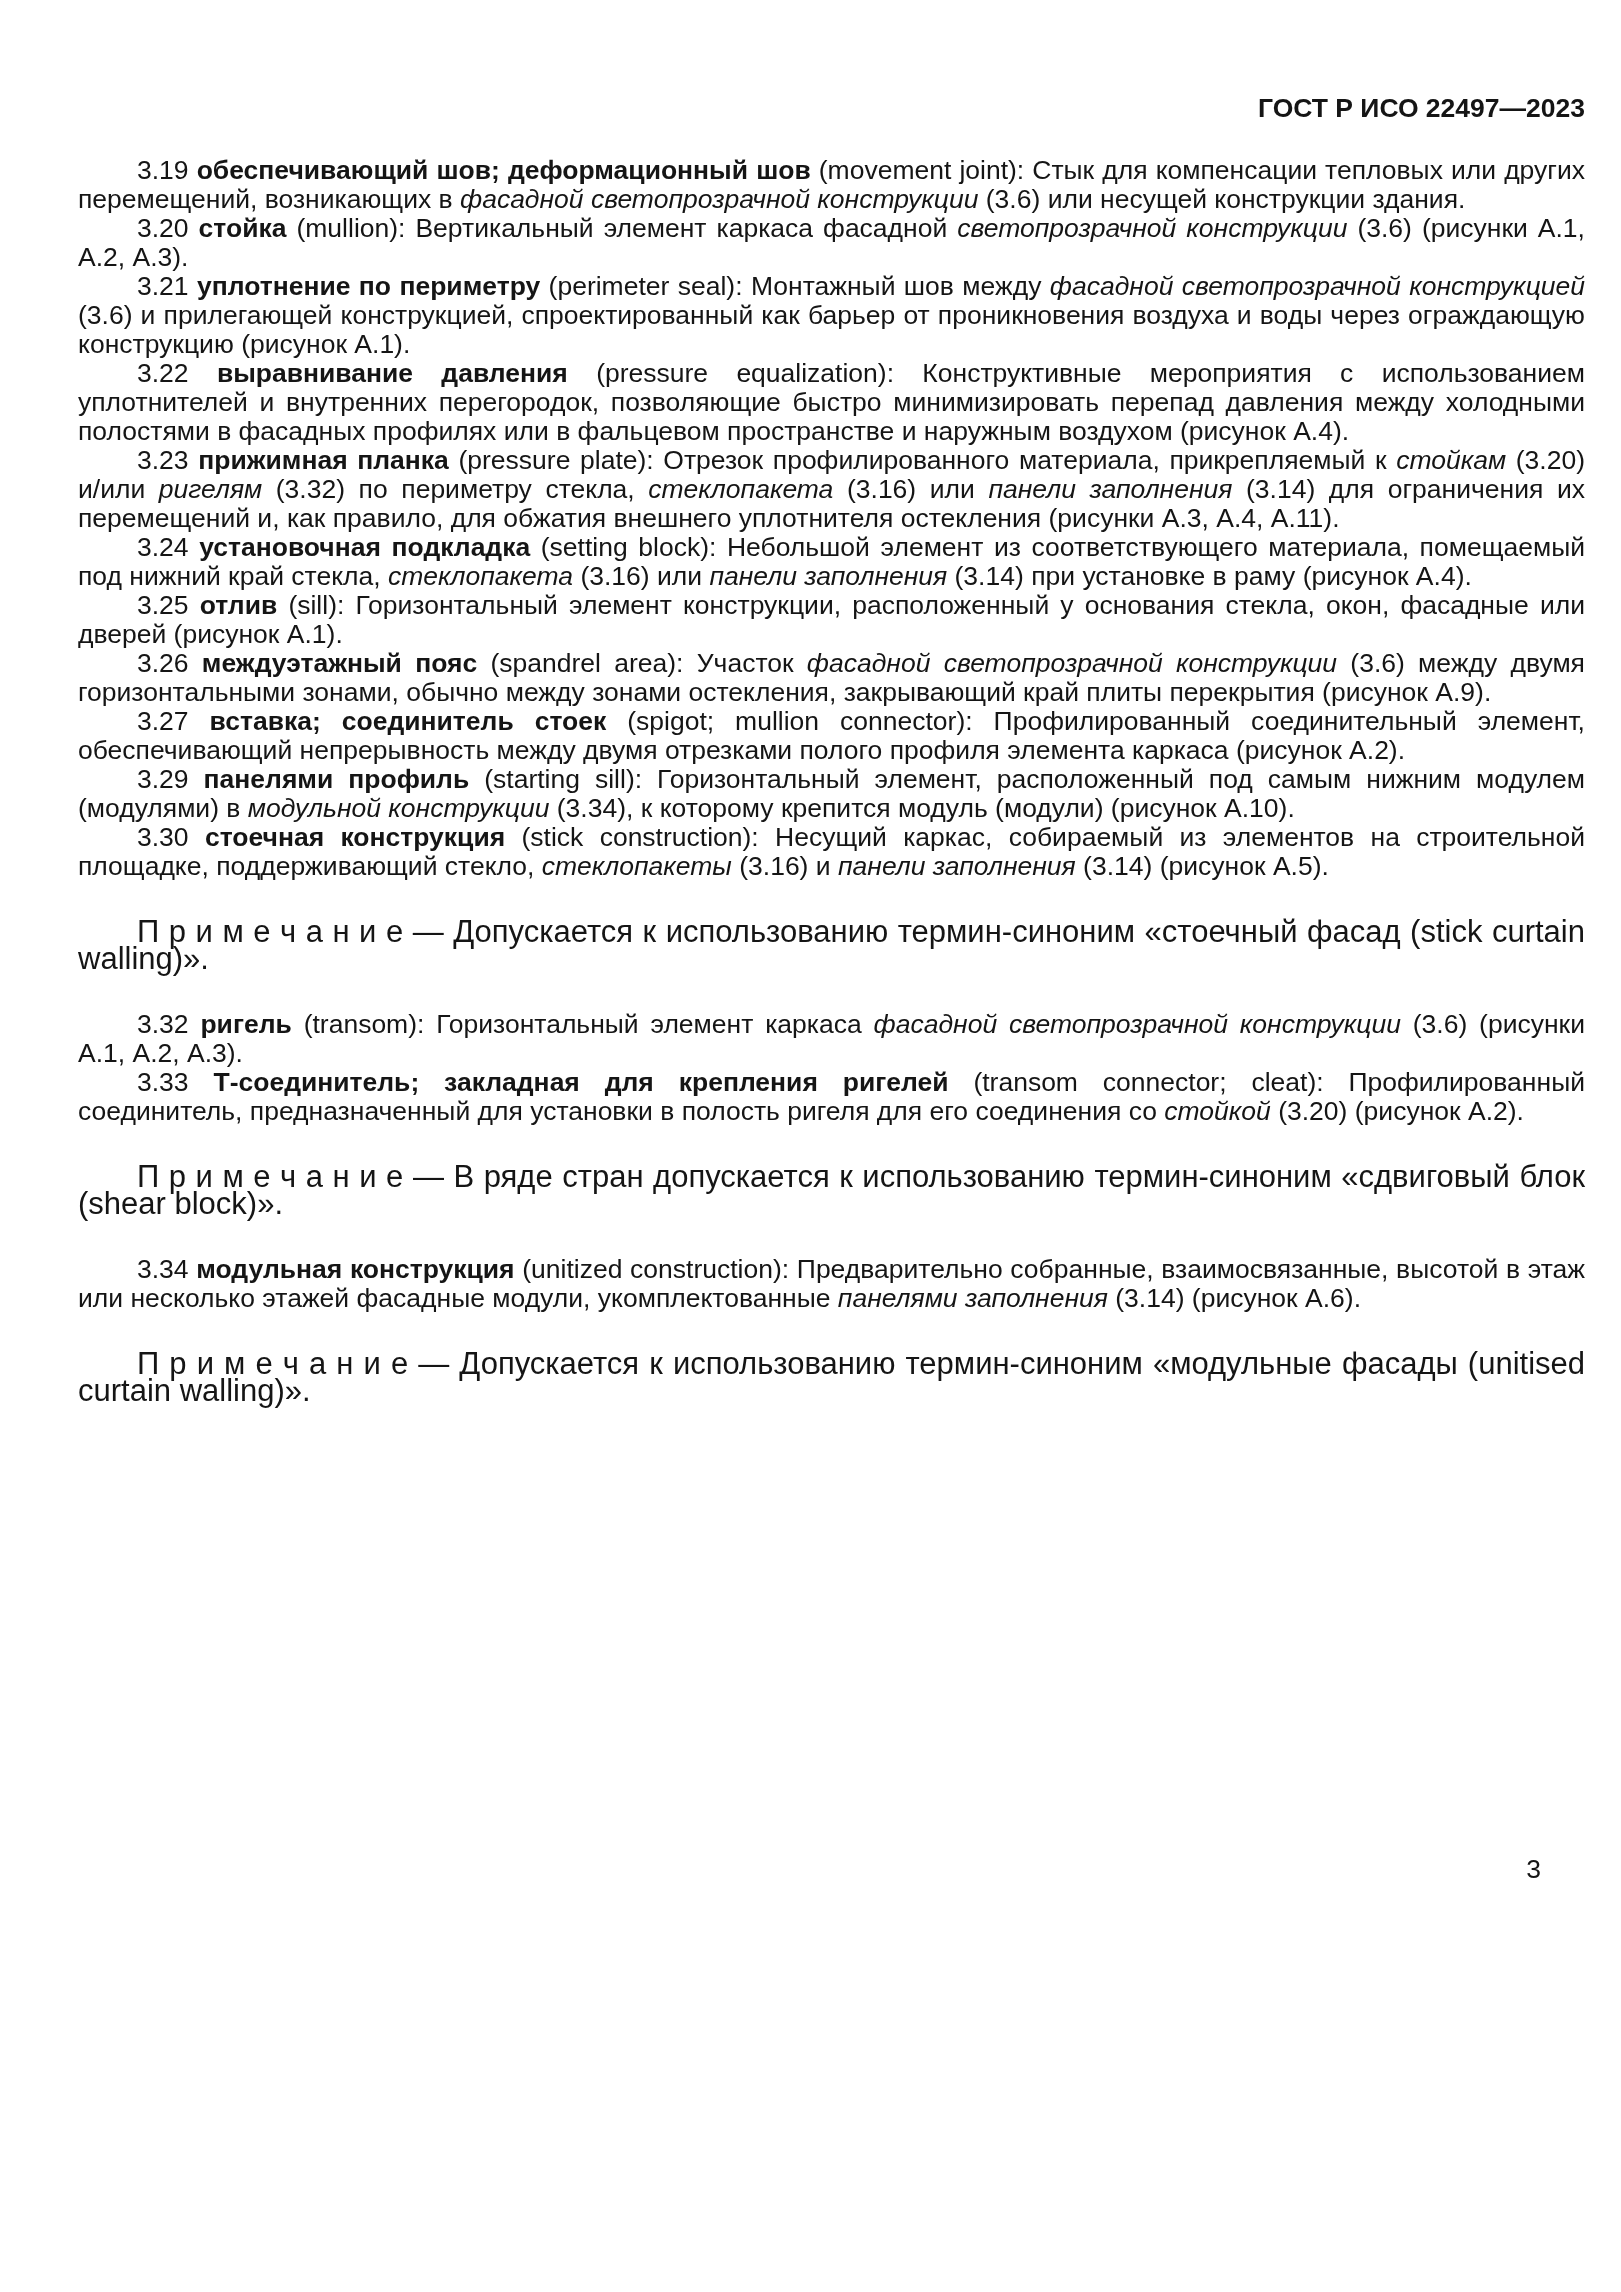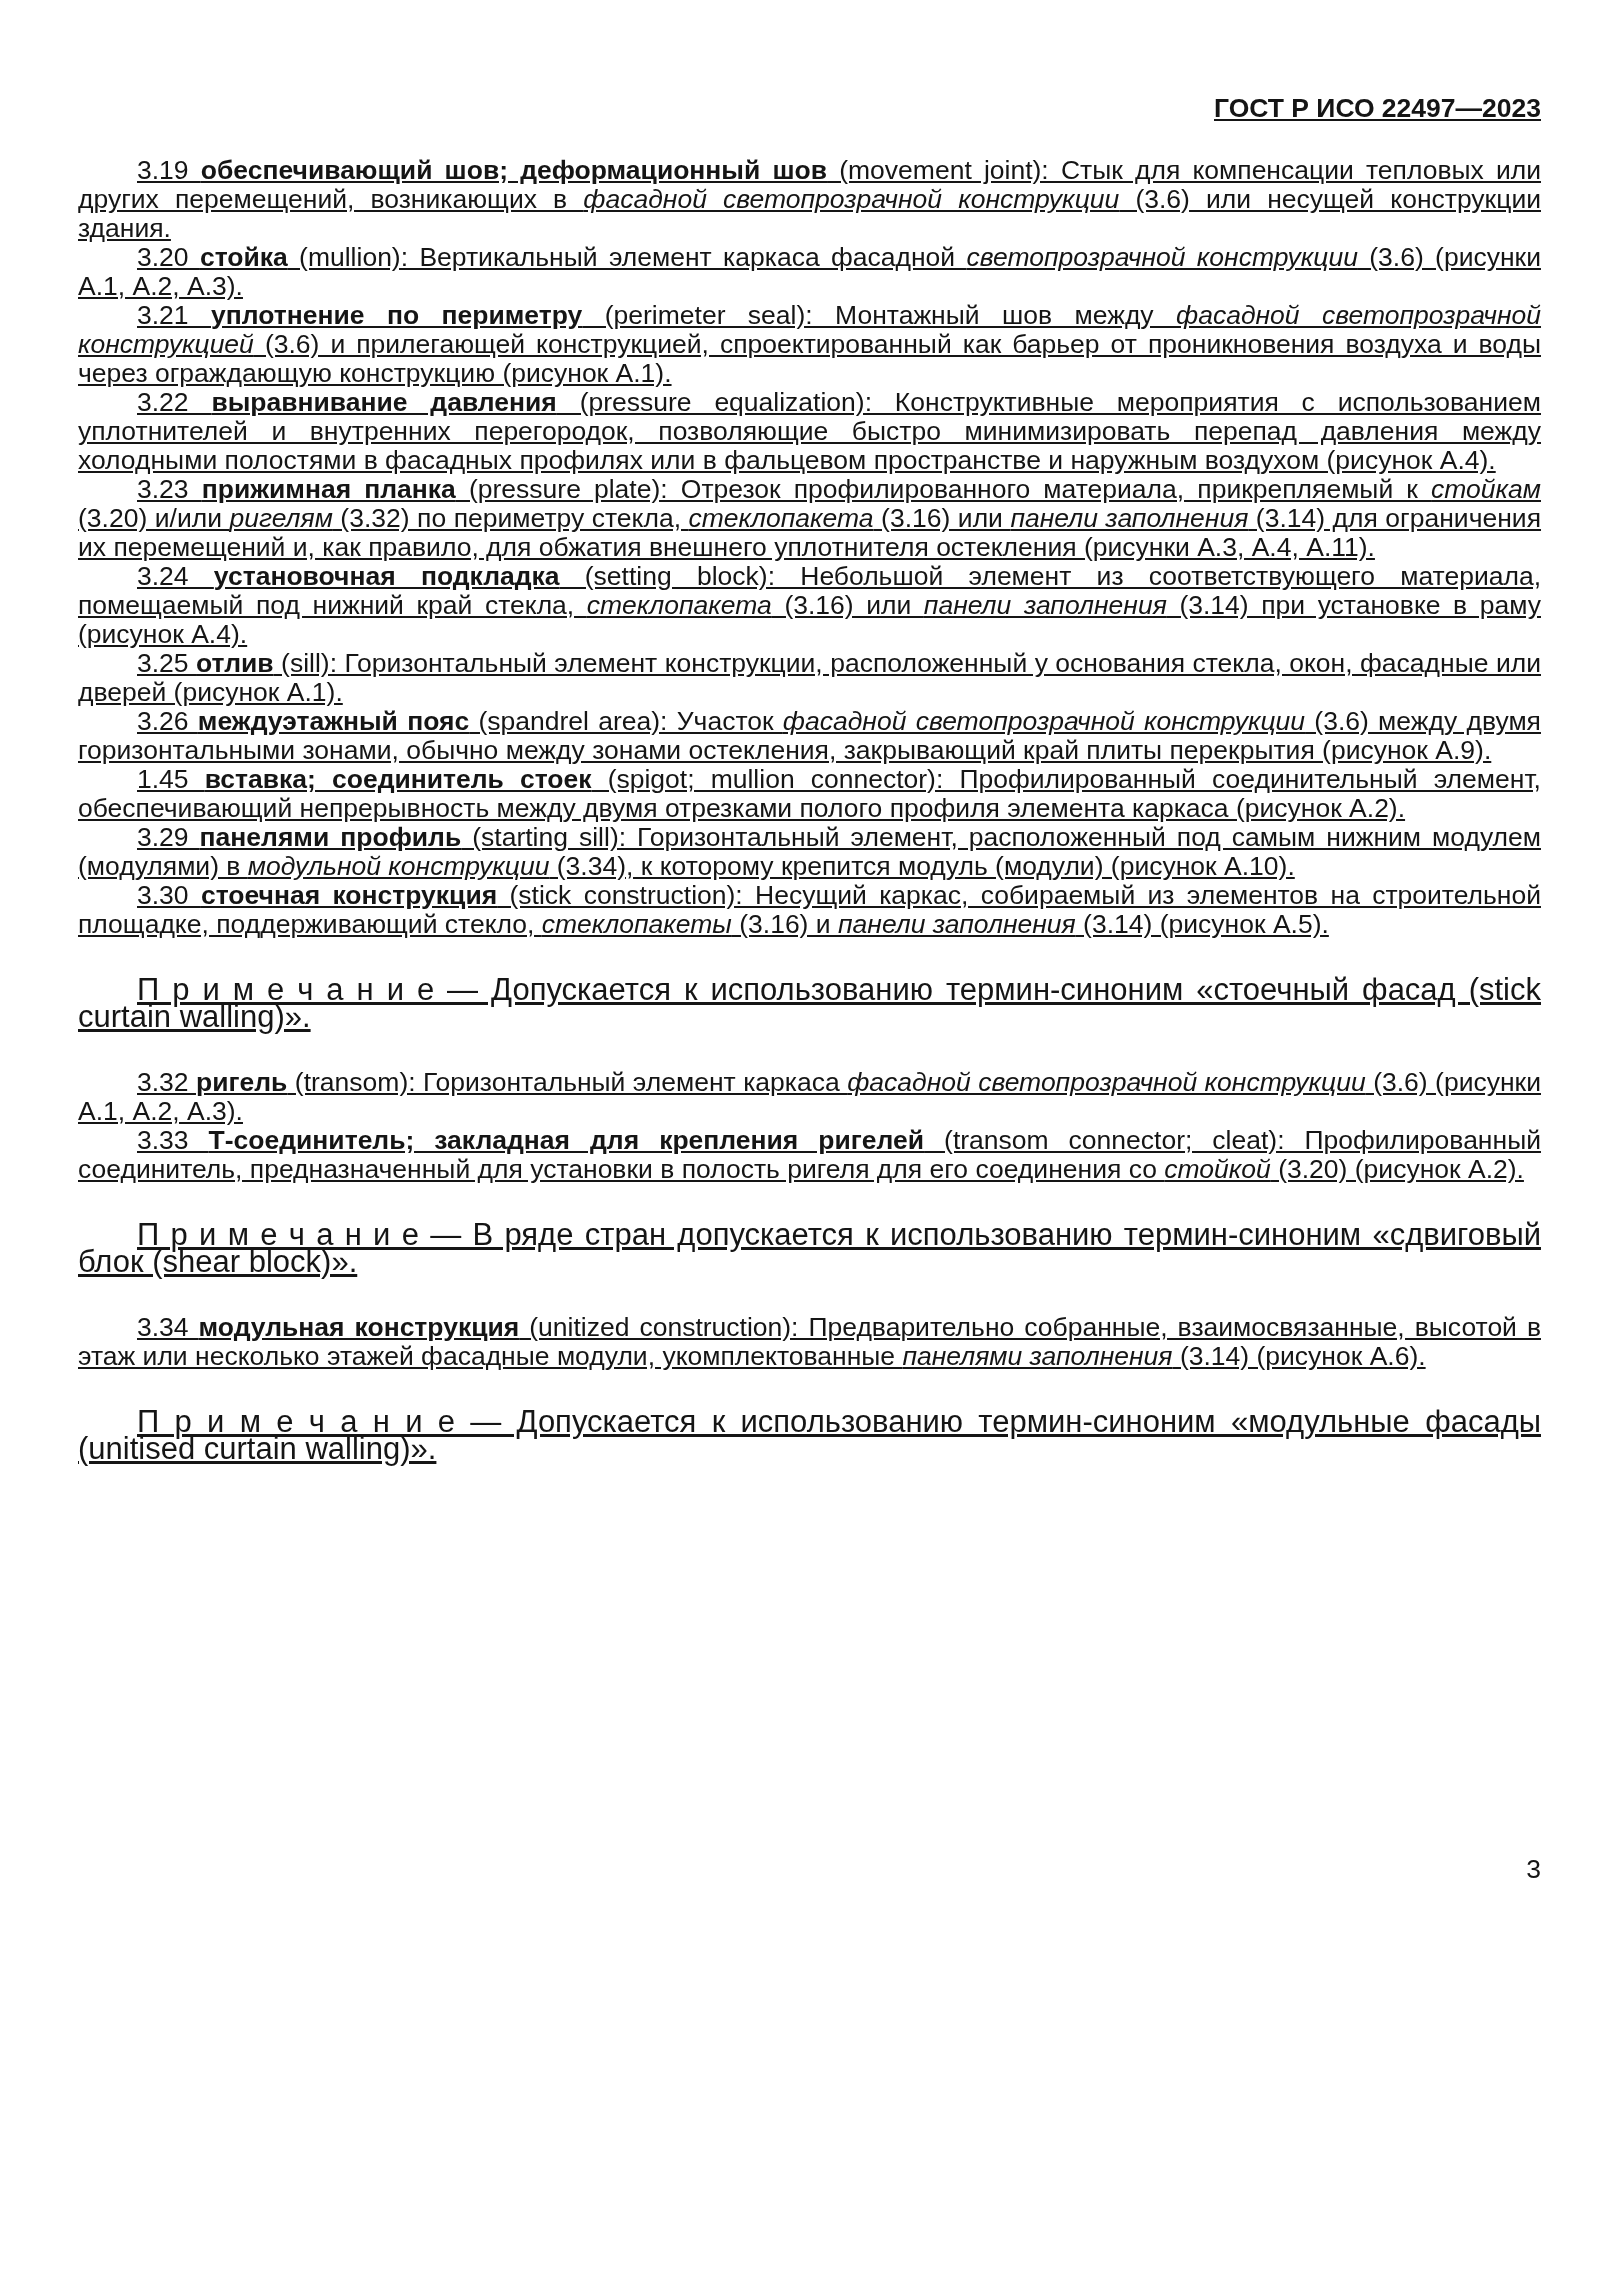--- a/index.html
+++ b/index.html
@@ -8,24 +8,23 @@
     height: 2293px;
     background: #ffffff;
     font-family: "Liberation Sans", sans-serif;
     color: #151515;
   }
   .page {
     position: relative;
     width: 1621px;
     height: 2293px;
     box-sizing: border-box;
-    padding: 94px 80px 0 78px;
+    padding: 94px 36px 0 78px;
     overflow: hidden;
     background: #ffffff;
-    text-decoration: underline;
   }
   .doc-header {
     text-align: right;
     font-weight: 700;
     font-size: 26.5px;
     line-height: 29px;
     margin-bottom: 33px;
   }
   .doc-body {
     font-size: 26.5px;
@@ -61,21 +60,21 @@
 
   <div class="doc-body" id="doc-body">
       <p class="para"><span class="seg-r">3.19 </span><span class="seg-b">обеспечивающий шов; деформационный шов</span><span class="seg-r"> (movement joint): Стык для компенсации тепловых или других перемещений, возникающих в </span><span class="seg-i">фасадной светопрозрачной конструкции</span><span class="seg-r"> (3.6) или несущей конструкции здания.</span></p>
       <p class="para"><span class="seg-r">3.20 </span><span class="seg-b">стойка</span><span class="seg-r"> (mullion): Вертикальный элемент каркаса фасадной </span><span class="seg-i">светопрозрачной конструкции</span><span class="seg-r"> (3.6) (рисунки А.1, А.2, А.3).</span></p>
       <p class="para"><span class="seg-r">3.21 </span><span class="seg-b">уплотнение по периметру</span><span class="seg-r"> (perimeter seal): Монтажный шов между </span><span class="seg-i">фасадной светопрозрачной конструкцией</span><span class="seg-r"> (3.6) и прилегающей конструкцией, спроектированный как барьер от проникновения воздуха и воды через ограждающую конструкцию (рисунок А.1).</span></p>
       <p class="para"><span class="seg-r">3.22 </span><span class="seg-b">выравнивание давления</span><span class="seg-r"> (pressure equalization): Конструктивные мероприятия с использованием уплотнителей и внутренних перегородок, позволяющие быстро минимизировать перепад давления между холодными полостями в фасадных профилях или в фальцевом пространстве и наружным воздухом (рисунок А.4).</span></p>
       <p class="para"><span class="seg-r">3.23 </span><span class="seg-b">прижимная планка</span><span class="seg-r"> (pressure plate): Отрезок профилированного материала, прикрепляемый к </span><span class="seg-i">стойкам</span><span class="seg-r"> (3.20) и/или </span><span class="seg-i">ригелям</span><span class="seg-r"> (3.32) по периметру стекла, </span><span class="seg-i">стеклопакета</span><span class="seg-r"> (3.16) или </span><span class="seg-i">панели заполнения</span><span class="seg-r"> (3.14) для ограничения их перемещений и, как правило, для обжатия внешнего уплотнителя остекления (рисунки А.3, А.4, А.11).</span></p>
       <p class="para"><span class="seg-r">3.24 </span><span class="seg-b">установочная подкладка</span><span class="seg-r"> (setting block): Небольшой элемент из соответствующего материала, помещаемый под нижний край стекла, </span><span class="seg-i">стеклопакета</span><span class="seg-r"> (3.16) или </span><span class="seg-i">панели заполнения</span><span class="seg-r"> (3.14) при установке в раму (рисунок А.4).</span></p>
       <p class="para"><span class="seg-r">3.25 </span><span class="seg-b">отлив</span><span class="seg-r"> (sill): Горизонтальный элемент конструкции, расположенный у основания стекла, окон, фасадные или дверей (рисунок А.1).</span></p>
       <p class="para"><span class="seg-r">3.26 </span><span class="seg-b">междуэтажный пояс</span><span class="seg-r"> (spandrel area): Участок </span><span class="seg-i">фасадной светопрозрачной конструкции</span><span class="seg-r"> (3.6) между двумя горизонтальными зонами, обычно между зонами остекления, закрывающий край плиты перекрытия (рисунок А.9).</span></p>
-      <p class="para"><span class="seg-r">1.45 </span><span class="seg-b">вставка; соединитель стоек</span><span class="seg-r"> (spigot; mullion connector): Профилированный соединительный элемент, обеспечивающий непрерывность между двумя отрезками полого профиля элемента каркаса (рисунок А.2).</span></p>
+      <p class="para"><span class="seg-r">3.27 </span><span class="seg-b">вставка; соединитель стоек</span><span class="seg-r"> (spigot; mullion connector): Профилированный соединительный элемент, обеспечивающий непрерывность между двумя отрезками полого профиля элемента каркаса (рисунок А.2).</span></p>
       <p class="para"><span class="seg-r">3.29 </span><span class="seg-b">панелями профиль</span><span class="seg-r"> (starting sill): Горизонтальный элемент, расположенный под самым нижним модулем (модулями) в </span><span class="seg-i">модульной конструкции</span><span class="seg-r"> (3.34), к которому крепится модуль (модули) (рисунок А.10).</span></p>
       <p class="para"><span class="seg-r">3.30 </span><span class="seg-b">стоечная конструкция</span><span class="seg-r"> (stick construction): Несущий каркас, собираемый из элементов на строительной площадке, поддерживающий стекло, </span><span class="seg-i">стеклопакеты</span><span class="seg-r"> (3.16) и </span><span class="seg-i">панели заполнения</span><span class="seg-r"> (3.14) (рисунок А.5).</span></p>
       <p class="note"><span class="seg-r">П р и м е ч а н и е   — Допускается к использованию термин-синоним «стоечный фасад (stick curtain walling)».</span></p>
       <p class="para"><span class="seg-r">3.32 </span><span class="seg-b">ригель</span><span class="seg-r"> (transom): Горизонтальный элемент каркаса </span><span class="seg-i">фасадной светопрозрачной конструкции</span><span class="seg-r"> (3.6) (рисунки А.1, А.2, А.3).</span></p>
       <p class="para"><span class="seg-r">3.33 </span><span class="seg-b">Т-соединитель; закладная для крепления ригелей</span><span class="seg-r"> (transom connector; cleat): Профилированный соединитель, предназначенный для установки в полость ригеля для его соединения со </span><span class="seg-i">стойкой</span><span class="seg-r"> (3.20) (рисунок А.2).</span></p>
       <p class="note"><span class="seg-r">П р и м е ч а н и е   — В ряде стран допускается к использованию термин-синоним «сдвиговый блок (shear block)».</span></p>
       <p class="para"><span class="seg-r">3.34 </span><span class="seg-b">модульная конструкция</span><span class="seg-r"> (unitized construction): Предварительно собранные, взаимосвязанные, высотой в этаж или несколько этажей фасадные модули, укомплектованные </span><span class="seg-i">панелями заполнения</span><span class="seg-r"> (3.14) (рисунок А.6).</span></p>
       <p class="note"><span class="seg-r">П р и м е ч а н и е   — Допускается к использованию термин-синоним «модульные фасады (unitised curtain walling)».</span></p>
     </div>
 

